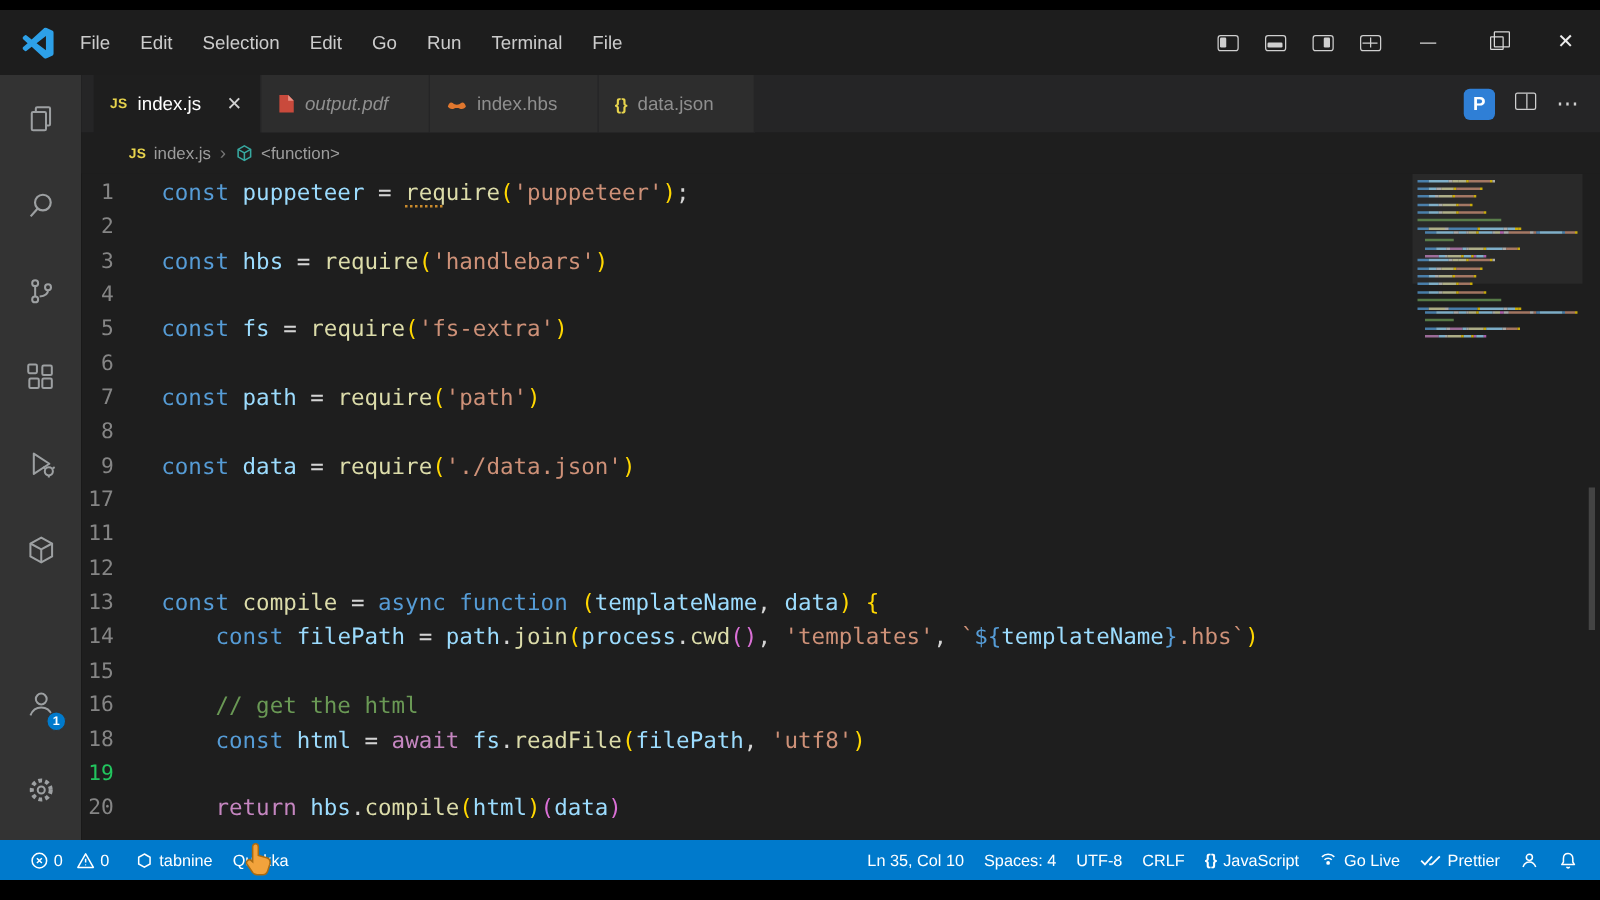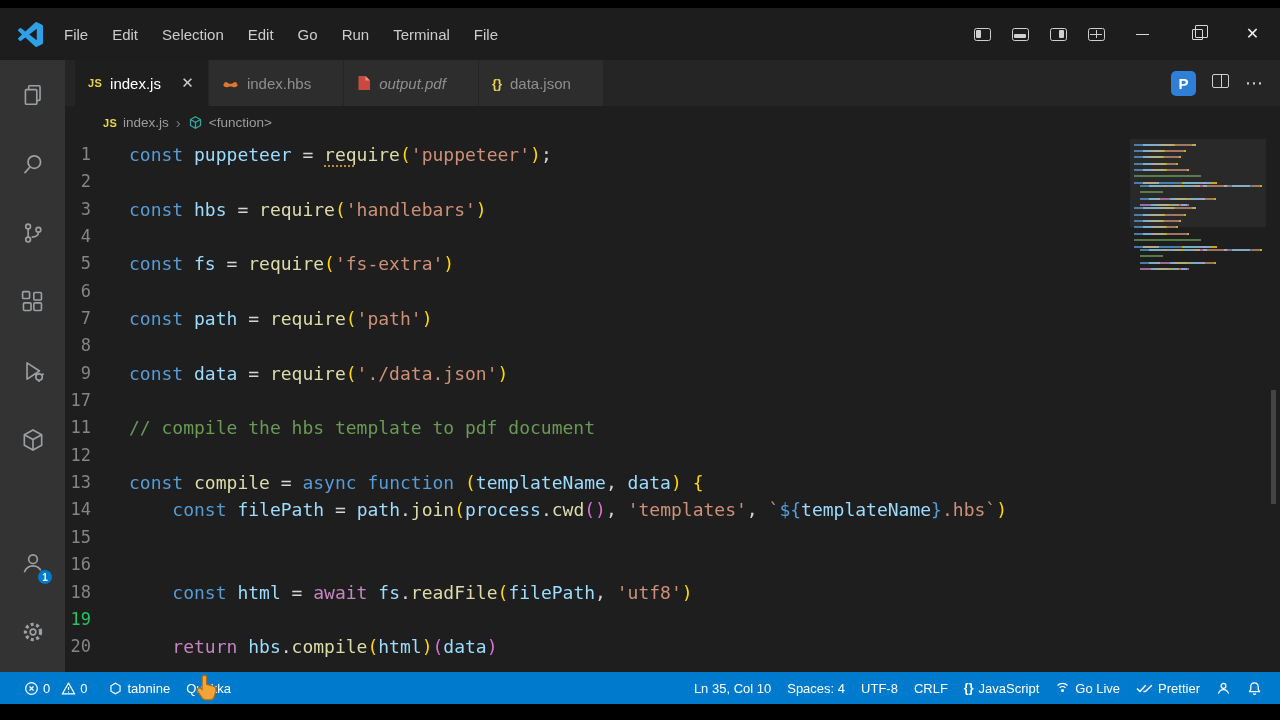--- a/index.html
+++ b/index.html
@@ -213,37 +213,37 @@
     </div>
 
     <div class="editor-area">
       <div class="tabbar">
         <div class="tabs" id="tabs">
             <div class="tab active">
               <span class="fi fi-js">JS</span>
               <span class="tab-label">index.js</span>
               <span class="tab-close">✕</span>
             </div>
-            <div class="tab">
-              <span class="fi">
-                <svg width="17" height="17" viewBox="0 0 16 16">
-                  <path d="M1.2 9.6C2 6.9 3.5 5.8 4.9 7c.9.8 1.7 1.2 3.1 1.2S10.2 7.8 11.1 7c1.4-1.2 2.9-.1 3.7 2.6-.8 1.5-2.6 2.2-4.5 1.6-1-.3-1.6-.4-2.3-.4s-1.3.1-2.3.4c-1.9.6-3.7-.1-4.5-1.6z" fill="#e0772e"></path>
-                </svg>
-              </span>
-              <span class="tab-label">index.hbs</span>
-              <span class="tab-spacer"></span>
-            </div>
             <div class="tab italic">
               <span class="fi">
                 <svg width="14" height="16" viewBox="0 0 14 16">
                   <path d="M1.5 1h7L13 5.5V15H1.5z" fill="#c94a3c"></path>
                   <path d="M8.5 1L13 5.5H8.5z" fill="#ea9184"></path>
                 </svg>
               </span>
               <span class="tab-label">output.pdf</span>
+              <span class="tab-spacer"></span>
+            </div>
+            <div class="tab">
+              <span class="fi">
+                <svg width="17" height="17" viewBox="0 0 16 16">
+                  <path d="M1.2 9.6C2 6.9 3.5 5.8 4.9 7c.9.8 1.7 1.2 3.1 1.2S10.2 7.8 11.1 7c1.4-1.2 2.9-.1 3.7 2.6-.8 1.5-2.6 2.2-4.5 1.6-1-.3-1.6-.4-2.3-.4s-1.3.1-2.3.4c-1.9.6-3.7-.1-4.5-1.6z" fill="#e0772e"></path>
+                </svg>
+              </span>
+              <span class="tab-label">index.hbs</span>
               <span class="tab-spacer"></span>
             </div>
             <div class="tab">
               <span class="fi fi-json">{}</span>
               <span class="tab-label">data.json</span>
               <span class="tab-spacer"></span>
             </div>
           </div>
         <div class="tab-actions">
             <div class="p-icon">P</div>
@@ -272,26 +272,26 @@
             <div class="line"><div class="ln" style="color: rgb(133, 133, 133);">1</div><span style="color: rgb(86, 156, 214);">const </span><span style="color: rgb(156, 220, 254);">puppeteer </span><span style="color: rgb(212, 212, 212);">= </span><span class="sq" style="color: rgb(220, 220, 170);">req</span><span style="color: rgb(220, 220, 170);">uire</span><span style="color: rgb(255, 215, 0);">(</span><span style="color: rgb(206, 145, 120);">'puppeteer'</span><span style="color: rgb(255, 215, 0);">)</span><span style="color: rgb(212, 212, 212);">;</span></div>
             <div class="line"><div class="ln" style="color: rgb(133, 133, 133);">2</div></div>
             <div class="line"><div class="ln" style="color: rgb(133, 133, 133);">3</div><span style="color: rgb(86, 156, 214);">const </span><span style="color: rgb(156, 220, 254);">hbs </span><span style="color: rgb(212, 212, 212);">= </span><span style="color: rgb(220, 220, 170);">require</span><span style="color: rgb(255, 215, 0);">(</span><span style="color: rgb(206, 145, 120);">'handlebars'</span><span style="color: rgb(255, 215, 0);">)</span></div>
             <div class="line"><div class="ln" style="color: rgb(133, 133, 133);">4</div></div>
             <div class="line"><div class="ln" style="color: rgb(133, 133, 133);">5</div><span style="color: rgb(86, 156, 214);">const </span><span style="color: rgb(156, 220, 254);">fs </span><span style="color: rgb(212, 212, 212);">= </span><span style="color: rgb(220, 220, 170);">require</span><span style="color: rgb(255, 215, 0);">(</span><span style="color: rgb(206, 145, 120);">'fs-extra'</span><span style="color: rgb(255, 215, 0);">)</span></div>
             <div class="line"><div class="ln" style="color: rgb(133, 133, 133);">6</div></div>
             <div class="line"><div class="ln" style="color: rgb(133, 133, 133);">7</div><span style="color: rgb(86, 156, 214);">const </span><span style="color: rgb(156, 220, 254);">path </span><span style="color: rgb(212, 212, 212);">= </span><span style="color: rgb(220, 220, 170);">require</span><span style="color: rgb(255, 215, 0);">(</span><span style="color: rgb(206, 145, 120);">'path'</span><span style="color: rgb(255, 215, 0);">)</span></div>
             <div class="line"><div class="ln" style="color: rgb(133, 133, 133);">8</div></div>
             <div class="line"><div class="ln" style="color: rgb(133, 133, 133);">9</div><span style="color: rgb(86, 156, 214);">const </span><span style="color: rgb(156, 220, 254);">data </span><span style="color: rgb(212, 212, 212);">= </span><span style="color: rgb(220, 220, 170);">require</span><span style="color: rgb(255, 215, 0);">(</span><span style="color: rgb(206, 145, 120);">'./data.json'</span><span style="color: rgb(255, 215, 0);">)</span></div>
             <div class="line"><div class="ln" style="color: rgb(133, 133, 133);">17</div></div>
-            <div class="line"><div class="ln" style="color: rgb(133, 133, 133);">11</div><span style="color: rgb(106, 153, 85);">// compile the hbs template to pdf document</span></div>
+            <div class="line"><div class="ln" style="color: rgb(133, 133, 133);">11</div></div>
             <div class="line"><div class="ln" style="color: rgb(133, 133, 133);">12</div></div>
             <div class="line"><div class="ln" style="color: rgb(133, 133, 133);">13</div><span style="color: rgb(86, 156, 214);">const </span><span style="color: rgb(220, 220, 170);">compile </span><span style="color: rgb(212, 212, 212);">= </span><span style="color: rgb(86, 156, 214);">async </span><span style="color: rgb(86, 156, 214);">function </span><span style="color: rgb(255, 215, 0);">(</span><span style="color: rgb(156, 220, 254);">templateName</span><span style="color: rgb(212, 212, 212);">, </span><span style="color: rgb(156, 220, 254);">data</span><span style="color: rgb(255, 215, 0);">) </span><span style="color: rgb(255, 215, 0);">{</span></div>
             <div class="line"><div class="ln" style="color: rgb(133, 133, 133);">14</div><span style="color: rgb(212, 212, 212);">    </span><span style="color: rgb(86, 156, 214);">const </span><span style="color: rgb(156, 220, 254);">filePath </span><span style="color: rgb(212, 212, 212);">= </span><span style="color: rgb(156, 220, 254);">path</span><span style="color: rgb(212, 212, 212);">.</span><span style="color: rgb(220, 220, 170);">join</span><span style="color: rgb(255, 215, 0);">(</span><span style="color: rgb(156, 220, 254);">process</span><span style="color: rgb(212, 212, 212);">.</span><span style="color: rgb(220, 220, 170);">cwd</span><span style="color: rgb(218, 112, 214);">()</span><span style="color: rgb(212, 212, 212);">, </span><span style="color: rgb(206, 145, 120);">'templates'</span><span style="color: rgb(212, 212, 212);">, </span><span style="color: rgb(206, 145, 120);">`</span><span style="color: rgb(86, 156, 214);">${</span><span style="color: rgb(156, 220, 254);">templateName</span><span style="color: rgb(86, 156, 214);">}</span><span style="color: rgb(206, 145, 120);">.hbs`</span><span style="color: rgb(255, 215, 0);">)</span></div>
             <div class="line"><div class="ln" style="color: rgb(133, 133, 133);">15</div></div>
-            <div class="line"><div class="ln" style="color: rgb(133, 133, 133);">16</div><span style="color: rgb(212, 212, 212);">    </span></div>
+            <div class="line"><div class="ln" style="color: rgb(133, 133, 133);">16</div><span style="color: rgb(212, 212, 212);">    </span><span style="color: rgb(106, 153, 85);">// get the html</span></div>
             <div class="line"><div class="ln" style="color: rgb(133, 133, 133);">18</div><span style="color: rgb(212, 212, 212);">    </span><span style="color: rgb(86, 156, 214);">const </span><span style="color: rgb(156, 220, 254);">html </span><span style="color: rgb(212, 212, 212);">= </span><span style="color: rgb(197, 134, 192);">await </span><span style="color: rgb(156, 220, 254);">fs</span><span style="color: rgb(212, 212, 212);">.</span><span style="color: rgb(220, 220, 170);">readFile</span><span style="color: rgb(255, 215, 0);">(</span><span style="color: rgb(156, 220, 254);">filePath</span><span style="color: rgb(212, 212, 212);">, </span><span style="color: rgb(206, 145, 120);">'utf8'</span><span style="color: rgb(255, 215, 0);">)</span></div>
             <div class="line"><div class="ln" style="color: #22c55e;">19</div></div>
             <div class="line"><div class="ln" style="color: rgb(133, 133, 133);">20</div><span style="color: rgb(212, 212, 212);">    </span><span style="color: rgb(197, 134, 192);">return </span><span style="color: rgb(156, 220, 254);">hbs</span><span style="color: rgb(212, 212, 212);">.</span><span style="color: rgb(220, 220, 170);">compile</span><span style="color: rgb(255, 215, 0);">(</span><span style="color: rgb(156, 220, 254);">html</span><span style="color: rgb(255, 215, 0);">)</span><span style="color: rgb(218, 112, 214);">(</span><span style="color: rgb(156, 220, 254);">data</span><span style="color: rgb(218, 112, 214);">)</span></div>
           </div>
         <div class="mm-slider"></div>
         <div class="minimap" id="minimap">
             <div class="mm-line">
               <span style="width: 9.3px; background: rgb(86, 156, 214); opacity: 0.75;"></span>
               <span style="width: 15.5px; background: rgb(156, 220, 254); opacity: 0.75;"></span>
               <span style="width: 3.1px; background: rgb(212, 212, 212); opacity: 0.75;"></span>

